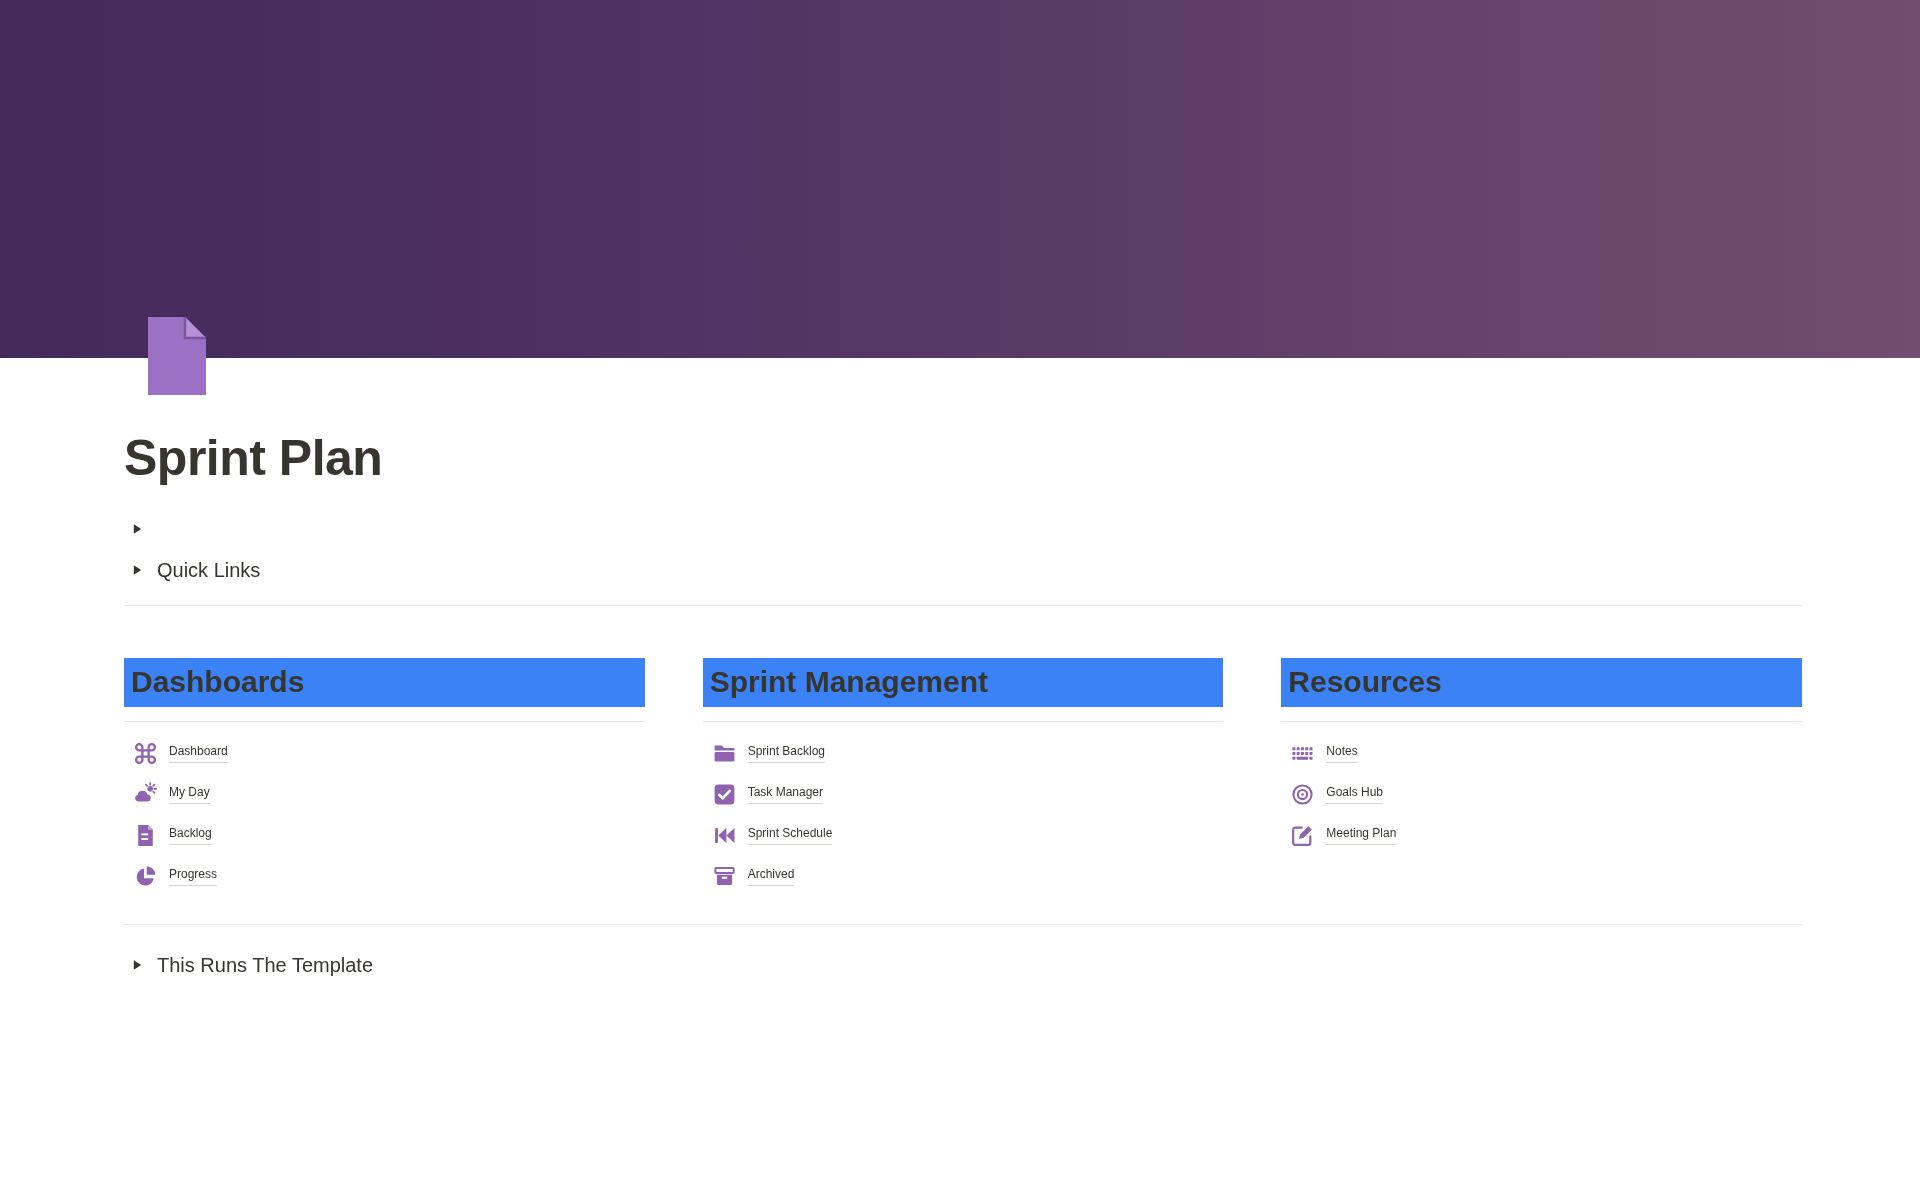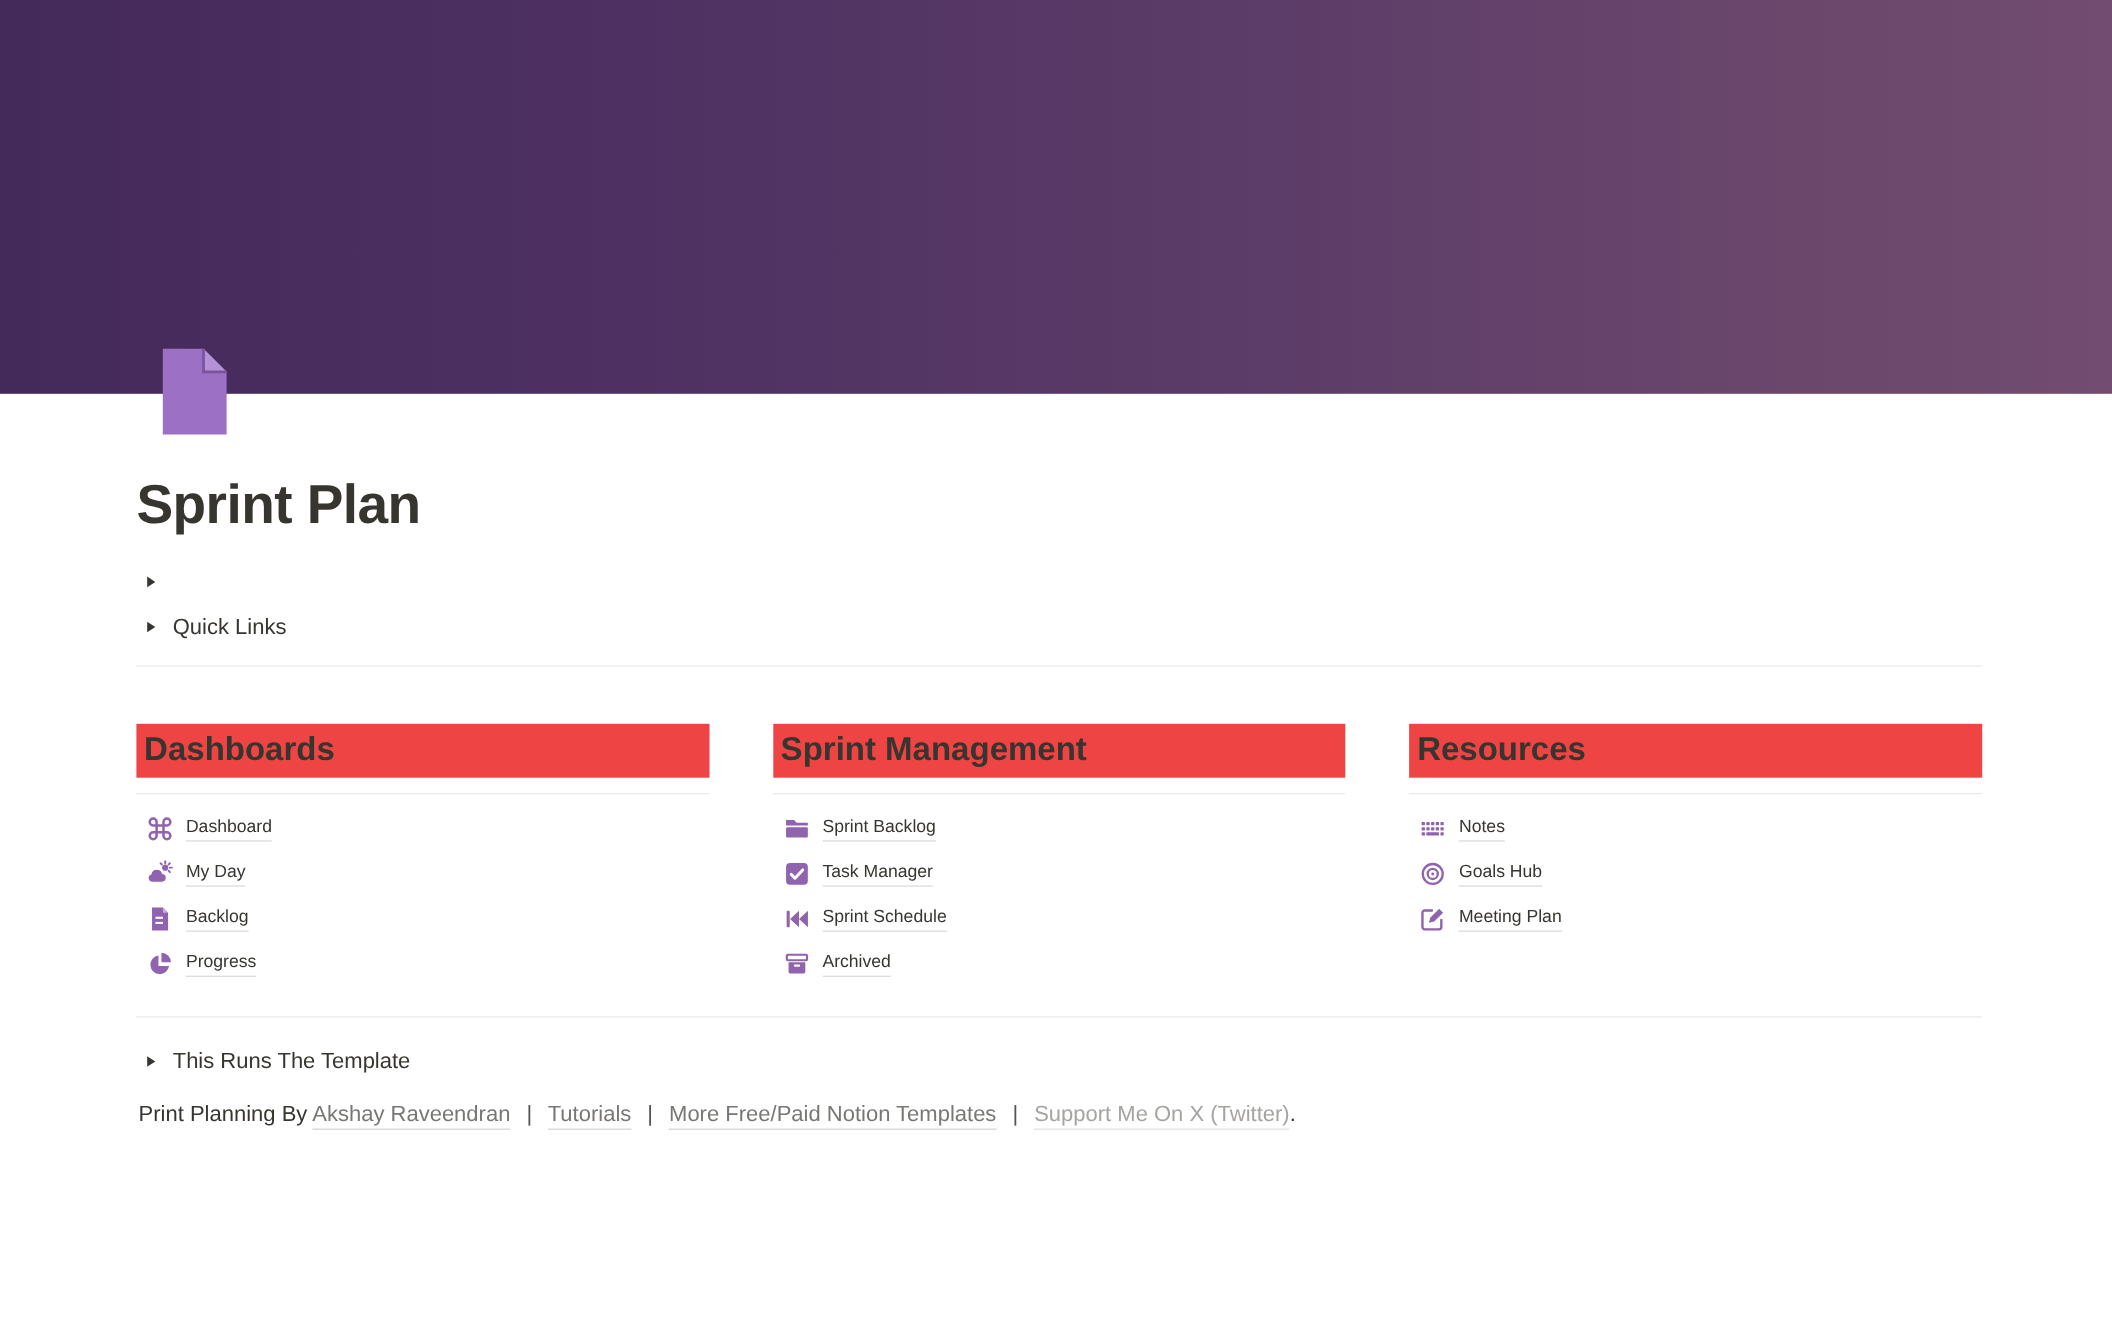--- a/index.html
+++ b/index.html
@@ -56,37 +56,37 @@
     background: #E8E7E4;
     margin-top: 13px;
   }
   .columns {
     margin-top: 52px;
     display: grid;
     grid-template-columns: 1fr 1fr 1fr;
     column-gap: 58px;
   }
   .col-header {
-    background: #ef4444;
+    background: #3b82f6;
     font-size: 30px;
     font-weight: 700;
     line-height: 1.2;
     padding: 6px 10px 7px 7px;
   }
   .col-divider {
     height: 1px;
     background: #E8E7E4;
     margin: 14px 0 11px;
   }
   .link-item {
     display: flex;
     align-items: center;
     margin: 0 0 0 9px;
     padding: 8px 0;
-    font-size: 16px;
+    font-size: 12px;
     text-decoration: none;
     color: #37352F;
     width: fit-content;
     cursor: pointer;
   }
   .item-icon {
     width: 25px;
     height: 25px;
     flex: 0 0 25px;
     margin-right: 11px;
@@ -302,24 +302,14 @@
 
   <div class="toggle-row bottom-toggle">
     <span class="toggle-tri">
       <svg viewBox="0 0 12 12">
           <path d="M2.8 1.2l7.4 4.8-7.4 4.8z" fill="#37352F"></path>
         </svg>
     </span>
     <span>This Runs The Template</span>
   </div>
 
-  <div class="footer-line">
-    <span class="plain">Print Planning By</span>
-    <span> </span><a class="footer-link">Akshay Raveendran</a>
-    <span class="footer-sep">|</span>
-    <a class="footer-link">Tutorials</a>
-    <span class="footer-sep">|</span>
-    <a class="footer-link">More Free/Paid Notion Templates</a>
-    <span class="footer-sep">|</span>
-    <a class="footer-link muted">Support Me On X (Twitter)</a><span class="plain">.</span>
-  </div>
 
 </div>
 
 </body></html>

